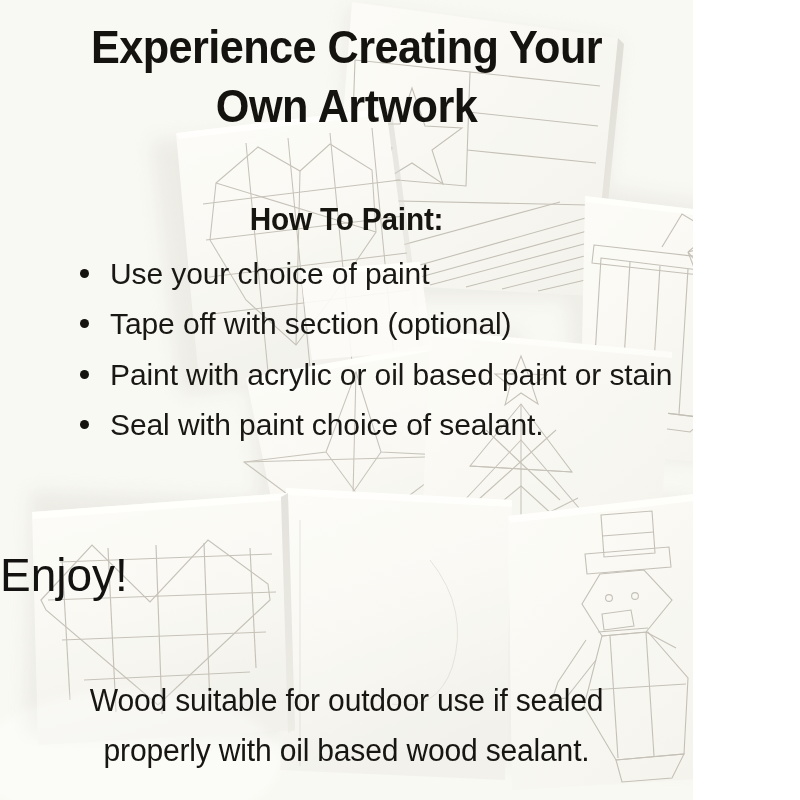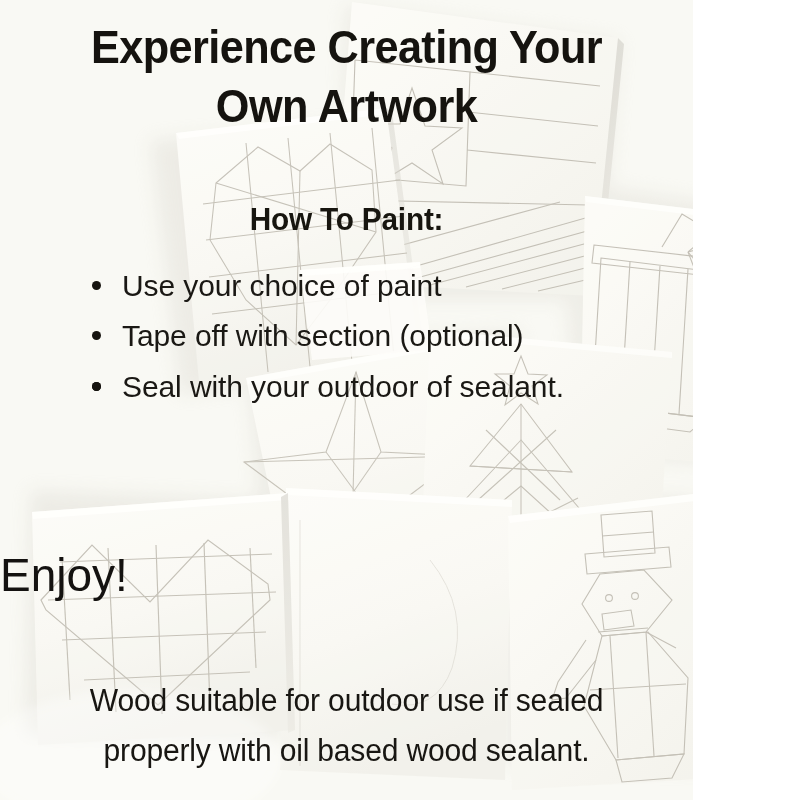--- a/index.html
+++ b/index.html
@@ -61,21 +61,21 @@
     letter-spacing: -0.2px;
     color: #17150f;
     transform: scaleX(0.96);
   }
 
   .steps {
     position: absolute;
     left: 74px;
     top: 250px;
     width: 690px;
-    margin: 12px;
+    margin: 0;
     padding: 0;
     list-style: none;
     font-family: "Liberation Sans", sans-serif;
     font-weight: normal;
     font-size: 30px;
     line-height: 1.58;
     color: #1a1814;
     letter-spacing: -0.1px;
   }
   .steps li {
@@ -356,24 +356,25 @@
       <li>
         <span class="dot"></span>
         <span>Use your choice of paint</span>
       </li>
       <li>
         <span class="dot"></span>
         <span>Tape off with section (optional)</span>
       </li>
       <li>
         <span class="dot"></span>
+        <span>Paint with acrylic or oil based paint or stain</span>
       </li>
       <li>
         <span class="dot"></span>
-        <span>Seal with your outdoor of sealant.</span>
+        <span>Seal with paint choice of sealant.</span>
       </li>
     </ul>
 
     <div class="enjoy">Enjoy!</div>
 
     <div class="footnote">
       <span class="fl">Wood suitable for outdoor use if sealed</span>
       <span class="fl">properly with oil based wood sealant.</span>
     </div>
 

